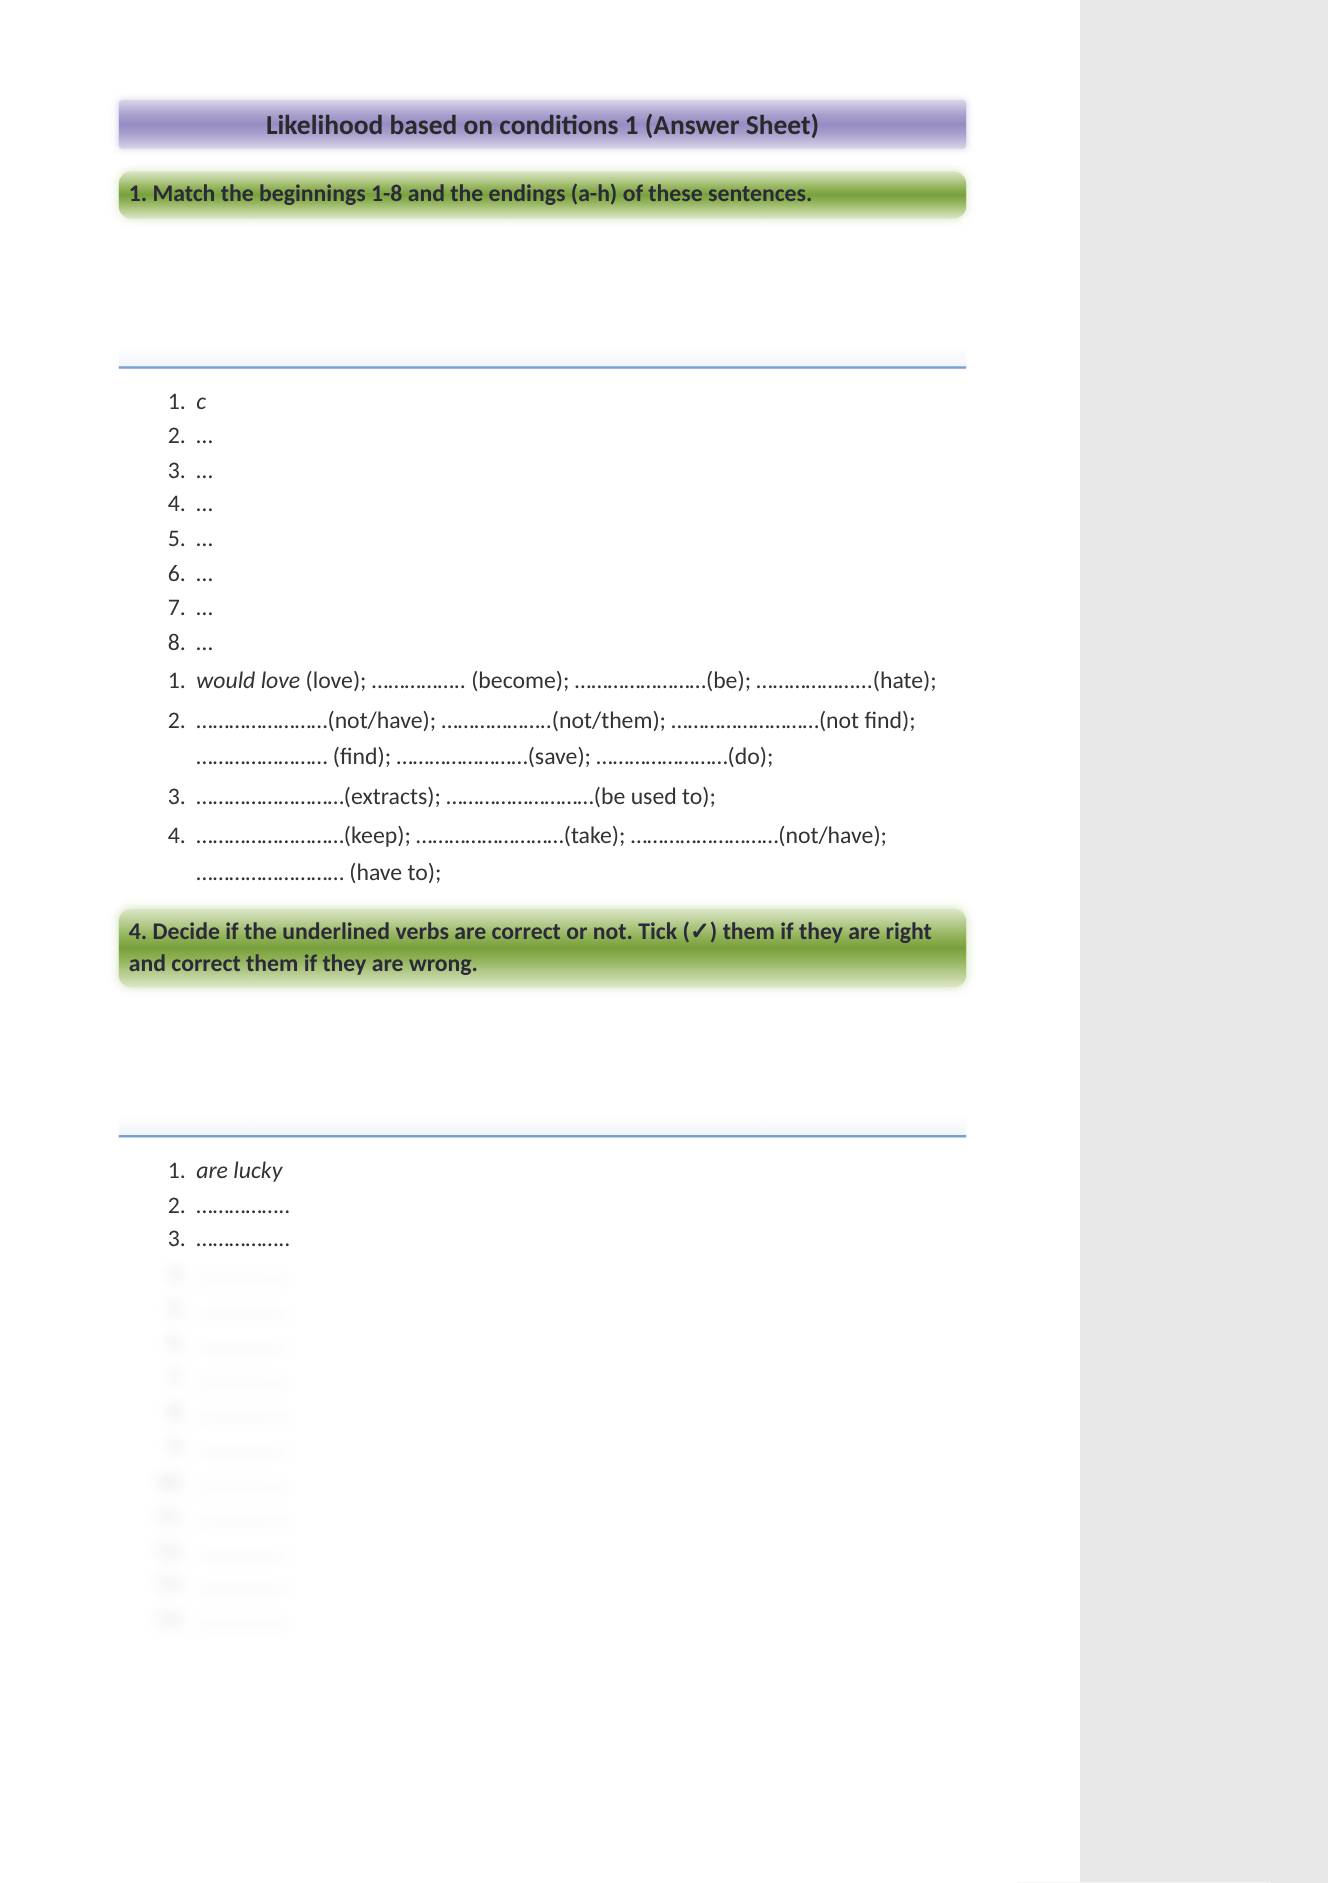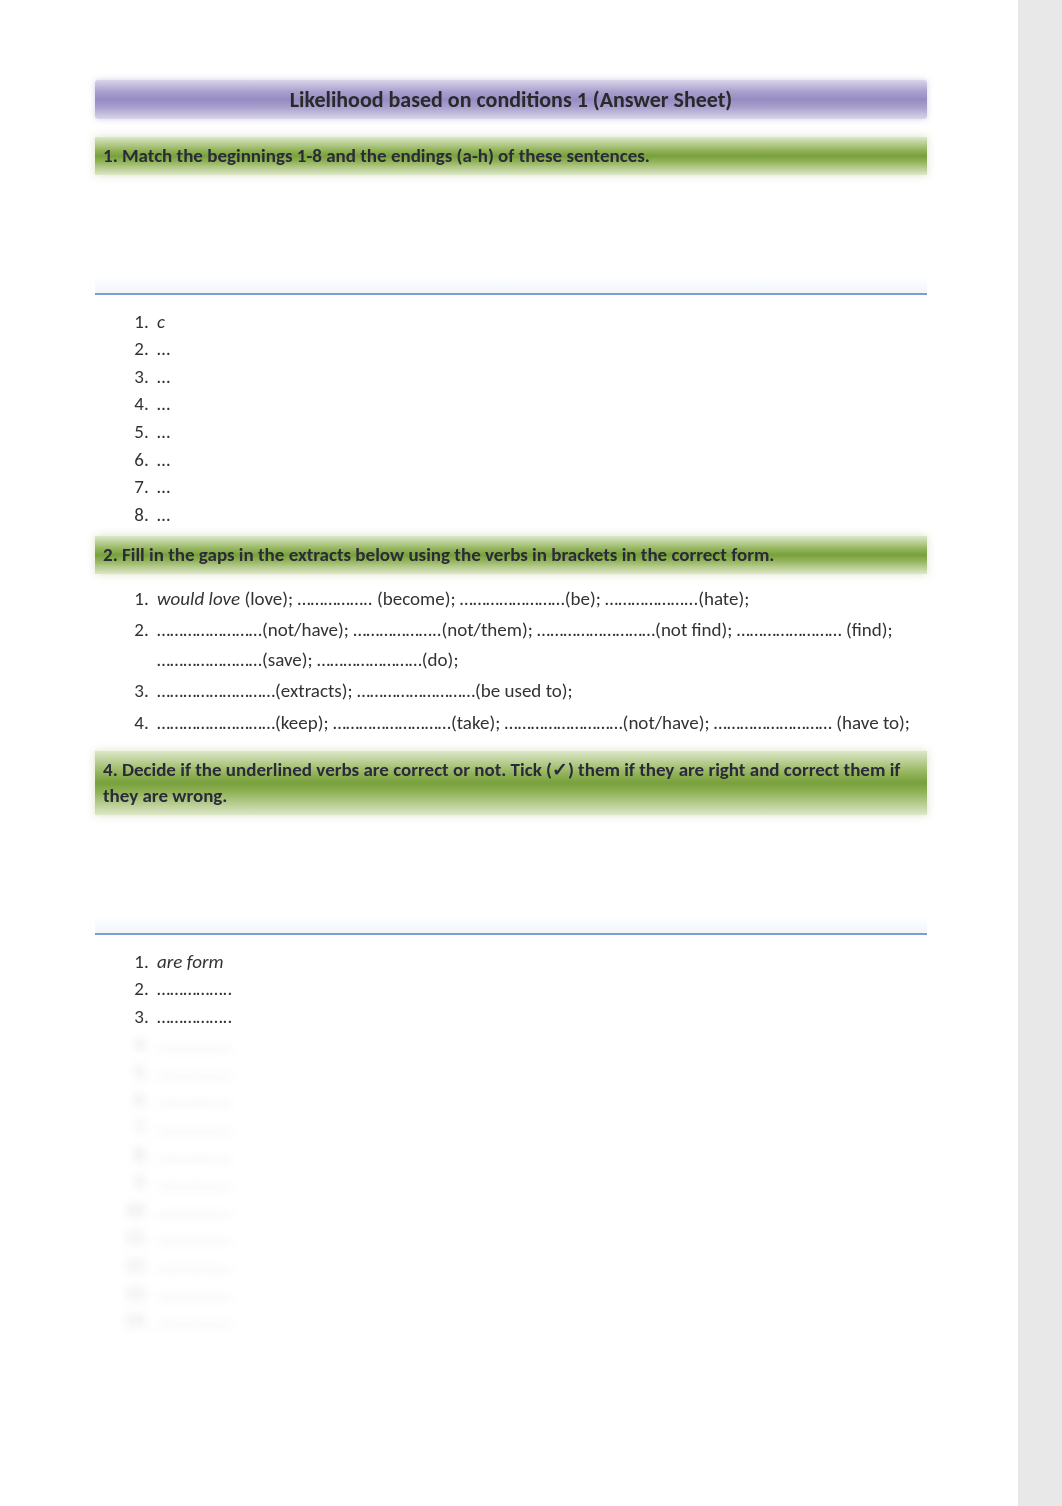--- a/index.html
+++ b/index.html
@@ -4,21 +4,21 @@
 <style>
   * { box-sizing: border-box; margin: 0; padding: 0; }
   body {
     background: #e8e8e8;
     font-family: Calibri, "Segoe UI", Arial, sans-serif;
     width: 1062px;
     margin: 0 auto;
   }
   .page {
     background: #ffffff;
-    width: 1018px;
+    width: 864px;
     min-height: 1506px;
     padding: 80px 91px 40px 95px;
     position: relative;
   }
   .title-bar {
     background: linear-gradient(to bottom,
       rgba(180,170,210,0.5) 0%,
       rgba(160,150,200,0.9) 30%,
       rgba(150,140,195,1) 50%,
       rgba(160,150,200,0.9) 70%,
@@ -33,21 +33,21 @@
     filter: blur(0.2px);
     box-shadow: 0 0 6px rgba(150,140,195,0.4);
   }
   .section-bar {
     background: linear-gradient(to bottom,
       rgba(170,195,120,0.4) 0%,
       rgba(140,175,80,0.95) 35%,
       rgba(120,160,60,1) 50%,
       rgba(140,175,80,0.95) 65%,
       rgba(170,195,120,0.4) 100%);
-    border-radius: 0;
+    border-radius: 10px;
     padding: 6px 8px;
     font-weight: bold;
     font-size: 19px;
     color: #2a2a3a;
     margin-top: 8px;
     margin-bottom: 10px;
     line-height: 1.35;
     filter: blur(0.2px);
     box-shadow: 0 0 8px rgba(140,175,80,0.35);
   }
@@ -98,21 +98,20 @@
     <li><span class="ans">c</span></li>
     <li><span>…</span></li>
     <li><span>…</span></li>
     <li><span>…</span></li>
     <li><span>…</span></li>
     <li><span>…</span></li>
     <li><span>…</span></li>
     <li><span>…</span></li>
   </ol>
 
-  <div class="section-bar">2. Fill in the gaps in the extracts below using the verbs in brackets in the correct form.</div>
 
   <ol class="fill">
     <li>
       <span class="lead">would love</span><span> (love); …………….. (become); ……………………(be); ………………...(hate);</span>
     </li>
     <li>
       <span>……………………(not/have); ………………..(not/them); ………………………(not find); …………………… (find); ……………………(save); ……………………(do);</span>
     </li>
     <li>
       <span>………………………(extracts); ………………………(be used to);</span>
@@ -120,21 +119,21 @@
     <li>
       <span>………………………(keep); ………………………(take); ………………………(not/have); ……………………… (have to);</span>
     </li>
   </ol>
 
   <div class="section-bar">4. Decide if the underlined verbs are correct or not. Tick (✓) them if they are right and correct them if they are wrong.</div>
 
   <div class="spacer-box"></div>
 
   <ol class="answers">
-    <li><span class="ans">are form</span></li>
+    <li><span class="ans">are lucky</span></li>
     <li><span>……………..</span></li>
     <li><span>……………..</span></li>
   </ol>
 
   <div class="blur-zone">
     <ol class="answers" start="4">
       <li><span>……………..</span></li>
       <li><span>……………..</span></li>
       <li><span>……………..</span></li>
       <li><span>……………..</span></li>

